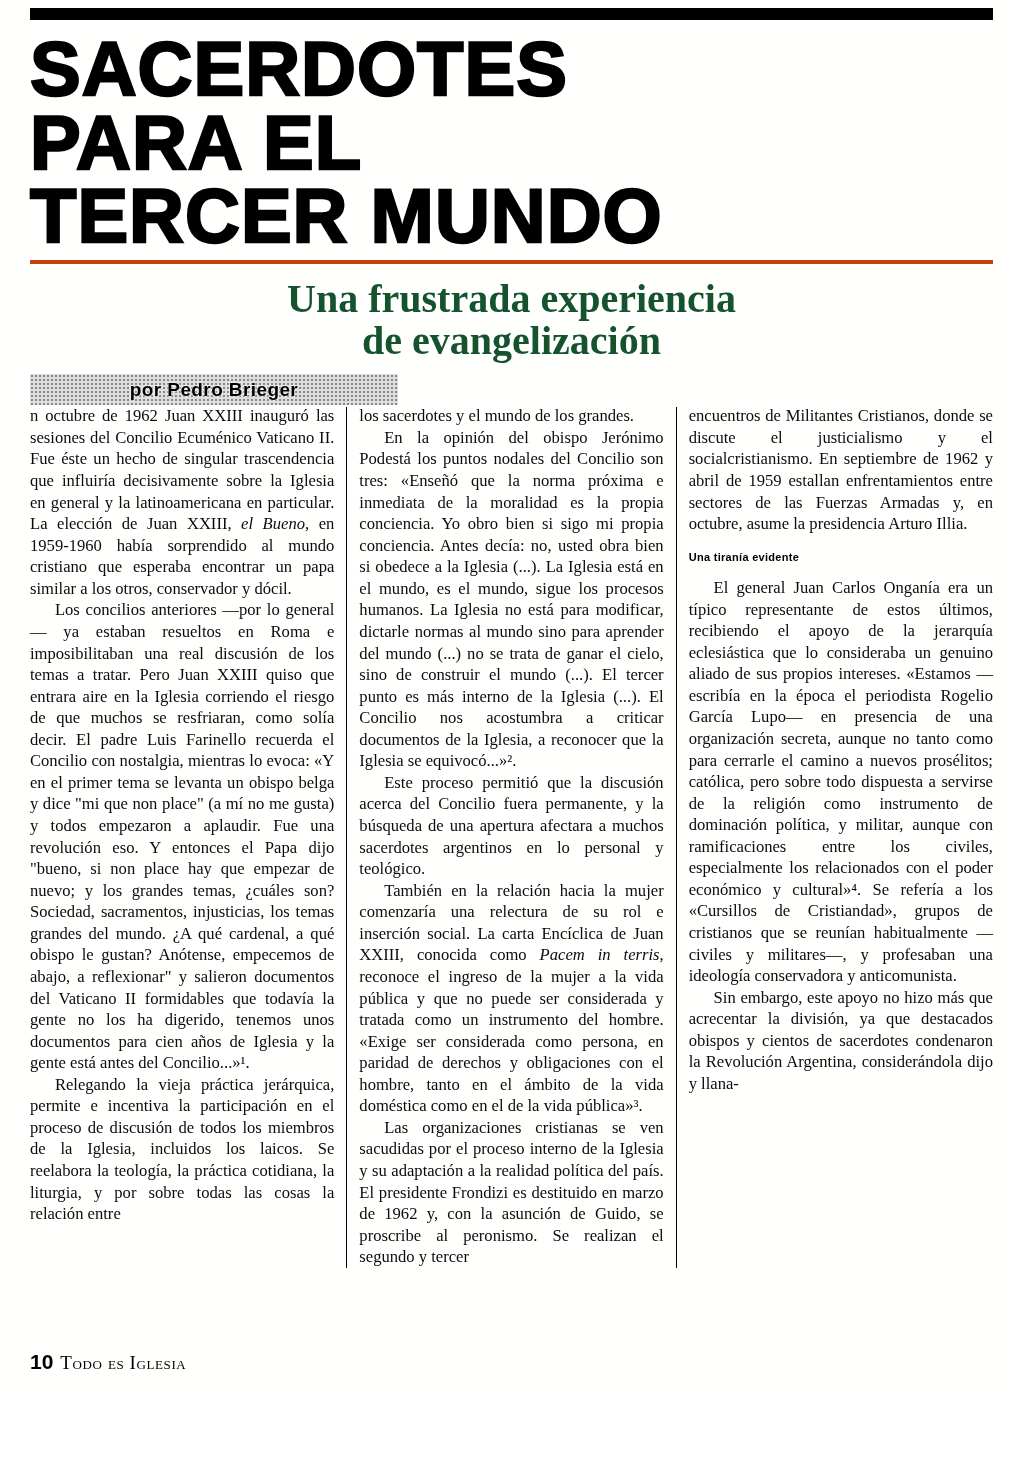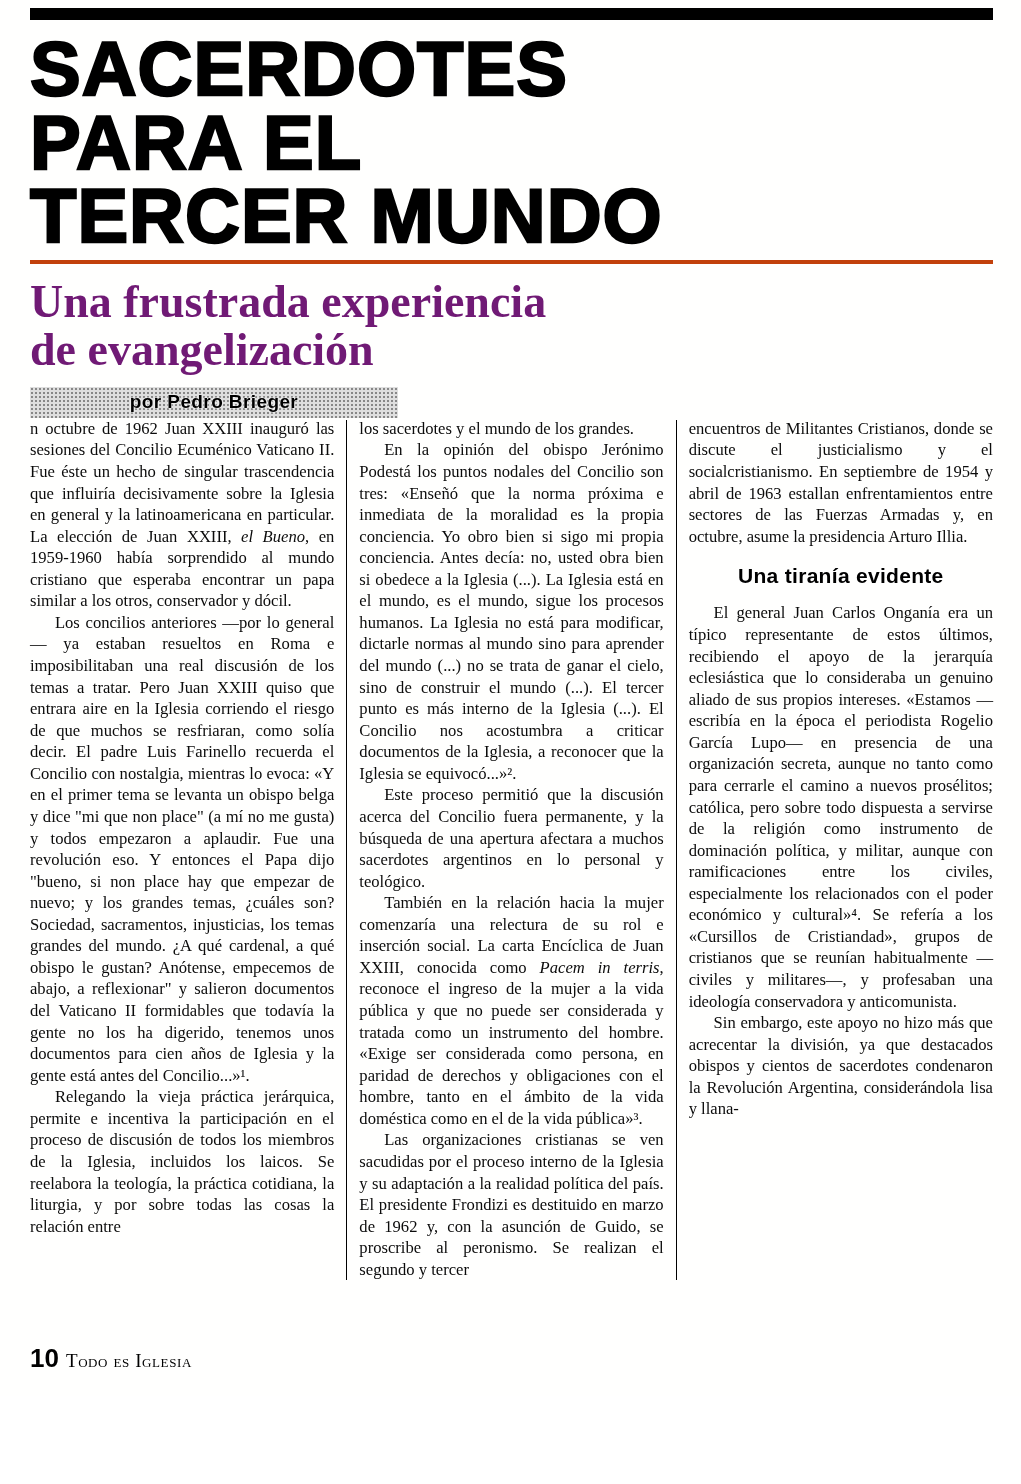--- a/index.html
+++ b/index.html
@@ -38,23 +38,24 @@
   .title-line { display: block; }
   .title-line.underlined {
     border-bottom: 4px solid #c2410c;
     padding-bottom: 7px;
   }
 
   .subtitle {
     margin-top: 14px;
     font-family: "Liberation Serif", serif;
     font-weight: bold;
-    font-size: 46px;
+    font-size: 40px;
     line-height: 1.04;
-    color: #701a75;
+    color: #14532d;
+    text-align: center;
   }
   .subtitle-line { display: block; }
 
   .byline-box {
     margin-top: 13px;
     width: 368px;
     height: 31px;
     display: flex;
     align-items: center;
     justify-content: center;
@@ -89,39 +90,39 @@
     margin: 2px 12px 0 12px;
   }
 
   .para { text-indent: 1.5em; margin: 0; }
   .para.no-indent { text-indent: 0; }
   .para i { font-style: italic; }
 
   .col-heading {
     font-family: "Liberation Sans", sans-serif;
     font-weight: bold;
-    font-size: 21px;
+    font-size: 11px;
     letter-spacing: 0.3px;
-    text-align: center;
+    text-align: left;
     margin: 15px 0 13px 0;
     color: #000;
   }
 
   .footer {
     position: absolute;
     left: 30px;
     bottom: 22px;
     display: flex;
     align-items: baseline;
     gap: 7px;
   }
   .footer-num {
     font-family: "Liberation Sans", sans-serif;
     font-weight: bold;
-    font-size: 26px;
+    font-size: 21px;
     color: #000;
   }
   .footer-name {
     font-variant: small-caps;
     font-size: 19px;
     letter-spacing: 0.6px;
     color: #000;
   }
 </style>
 </head>
@@ -157,24 +158,24 @@
     <div class="vrule"></div>
     <div class="col">
         <p class="para no-indent">los sacerdotes y el mundo de los grandes.</p>
         <p class="para">En la opinión del obispo Jerónimo Podestá los puntos nodales del Concilio son tres: «Enseñó que la norma próxima e inmediata de la moralidad es la propia conciencia. Yo obro bien si sigo mi propia conciencia. Antes decía: no, usted obra bien si obedece a la Iglesia (...). La Iglesia está en el mundo, es el mundo, sigue los procesos humanos. La Iglesia no está para modificar, dictarle normas al mundo sino para aprender del mundo (...) no se trata de ganar el cielo, sino de construir el mundo (...). El tercer punto es más interno de la Iglesia (...). El Concilio nos acostumbra a criticar documentos de la Iglesia, a reconocer que la Iglesia se equivocó...»².</p>
         <p class="para">Este proceso permitió que la discusión acerca del Concilio fuera permanente, y la búsqueda de una apertura afectara a muchos sacerdotes argentinos en lo personal y teológico.</p>
         <p class="para">También en la relación hacia la mujer comenzaría una relectura de su rol e inserción social. La carta Encíclica de Juan XXIII, conocida como <i>Pacem in terris</i>, reconoce el ingreso de la mujer a la vida pública y que no puede ser considerada y tratada como un instrumento del hombre. «Exige ser considerada como persona, en paridad de derechos y obligaciones con el hombre, tanto en el ámbito de la vida doméstica como en el de la vida pública»³.</p>
         <p class="para">Las organizaciones cristianas se ven sacudidas por el proceso interno de la Iglesia y su adaptación a la realidad política del país. El presidente Frondizi es destituido en marzo de 1962 y, con la asunción de Guido, se proscribe al peronismo. Se realizan el segundo y tercer</p>
       </div>
     <div class="vrule"></div>
     <div class="col">
-        <p class="para no-indent">encuentros de Militantes Cristianos, donde se discute el justicialismo y el socialcristianismo. En septiembre de 1954 y abril de 1963 estallan enfrentamientos entre sectores de las Fuerzas Armadas y, en octubre, asume la presidencia Arturo Illia.</p>
+        <p class="para no-indent">encuentros de Militantes Cristianos, donde se discute el justicialismo y el socialcristianismo. En septiembre de 1962 y abril de 1959 estallan enfrentamientos entre sectores de las Fuerzas Armadas y, en octubre, asume la presidencia Arturo Illia.</p>
         <h3 class="col-heading">Una tiranía evidente</h3>
         <p class="para">El general Juan Carlos Onganía era un típico representante de estos últimos, recibiendo el apoyo de la jerarquía eclesiástica que lo consideraba un genuino aliado de sus propios intereses. «Estamos —escribía en la época el periodista Rogelio García Lupo— en presencia de una organización secreta, aunque no tanto como para cerrarle el camino a nuevos prosélitos; católica, pero sobre todo dispuesta a servirse de la religión como instrumento de dominación política, y militar, aunque con ramificaciones entre los civiles, especialmente los relacionados con el poder económico y cultural»⁴. Se refería a los «Cursillos de Cristiandad», grupos de cristianos que se reunían habitualmente —civiles y militares—, y profesaban una ideología conservadora y anticomunista.</p>
-        <p class="para">Sin embargo, este apoyo no hizo más que acrecentar la división, ya que destacados obispos y cientos de sacerdotes condenaron la Revolución Argentina, considerándola lisa y llana-</p>
+        <p class="para">Sin embargo, este apoyo no hizo más que acrecentar la división, ya que destacados obispos y cientos de sacerdotes condenaron la Revolución Argentina, considerándola dijo y llana-</p>
       </div>
   </main>
 
   <footer class="footer">
     <span class="footer-num">10</span>
     <span class="footer-name">Todo es Iglesia</span>
   </footer>
 
 </div>
 

